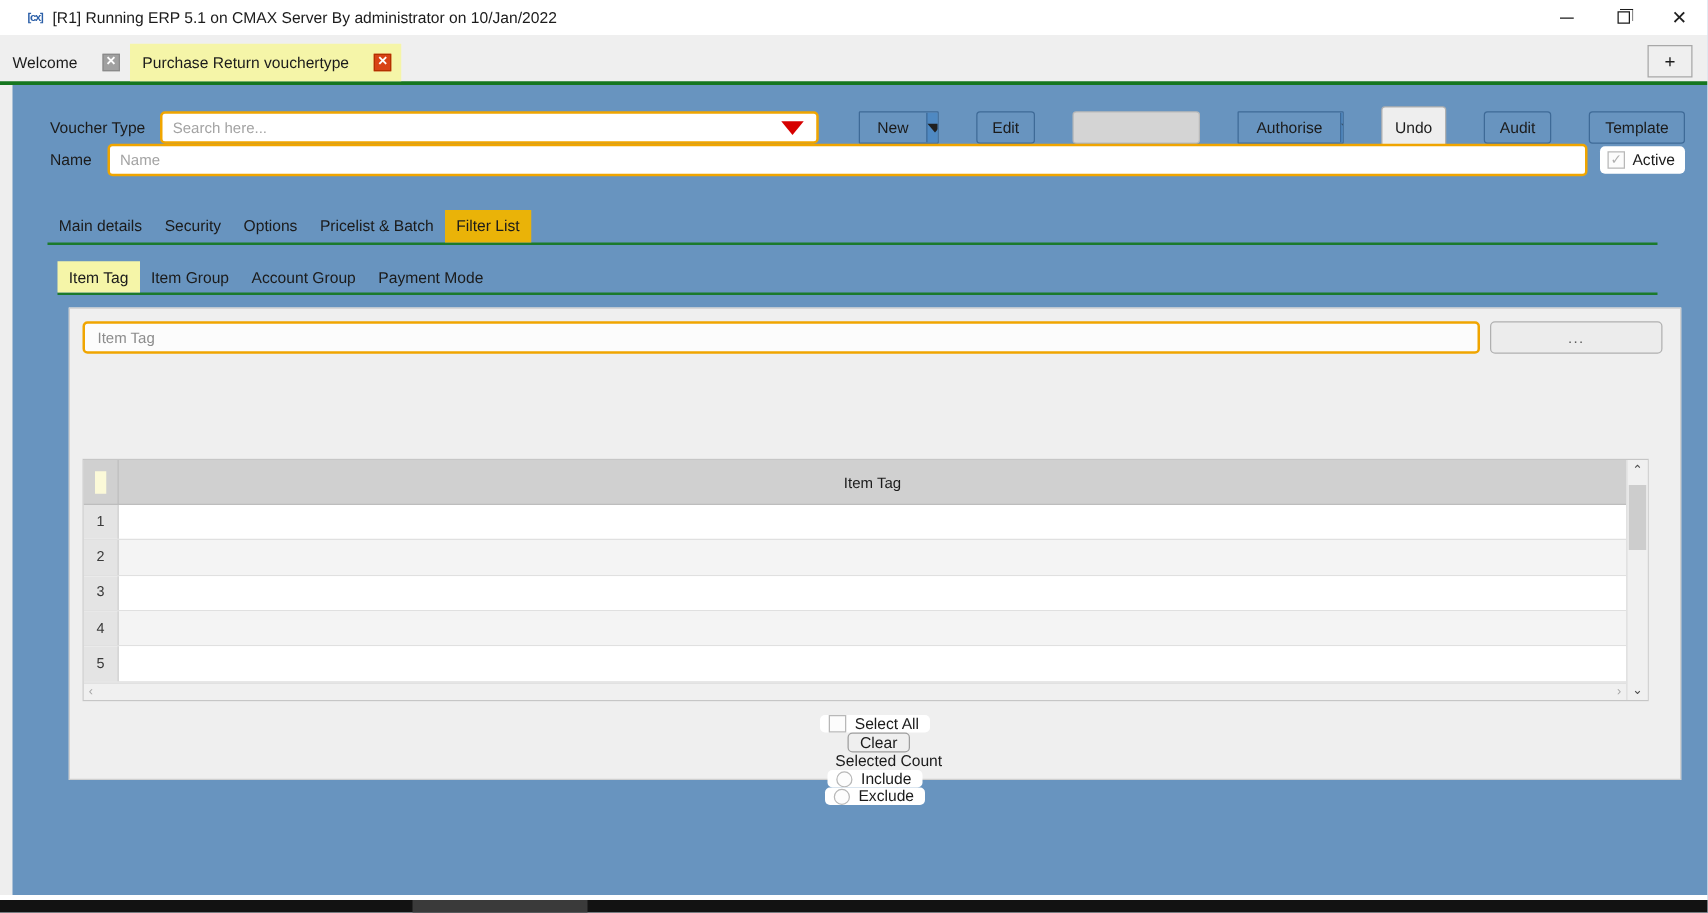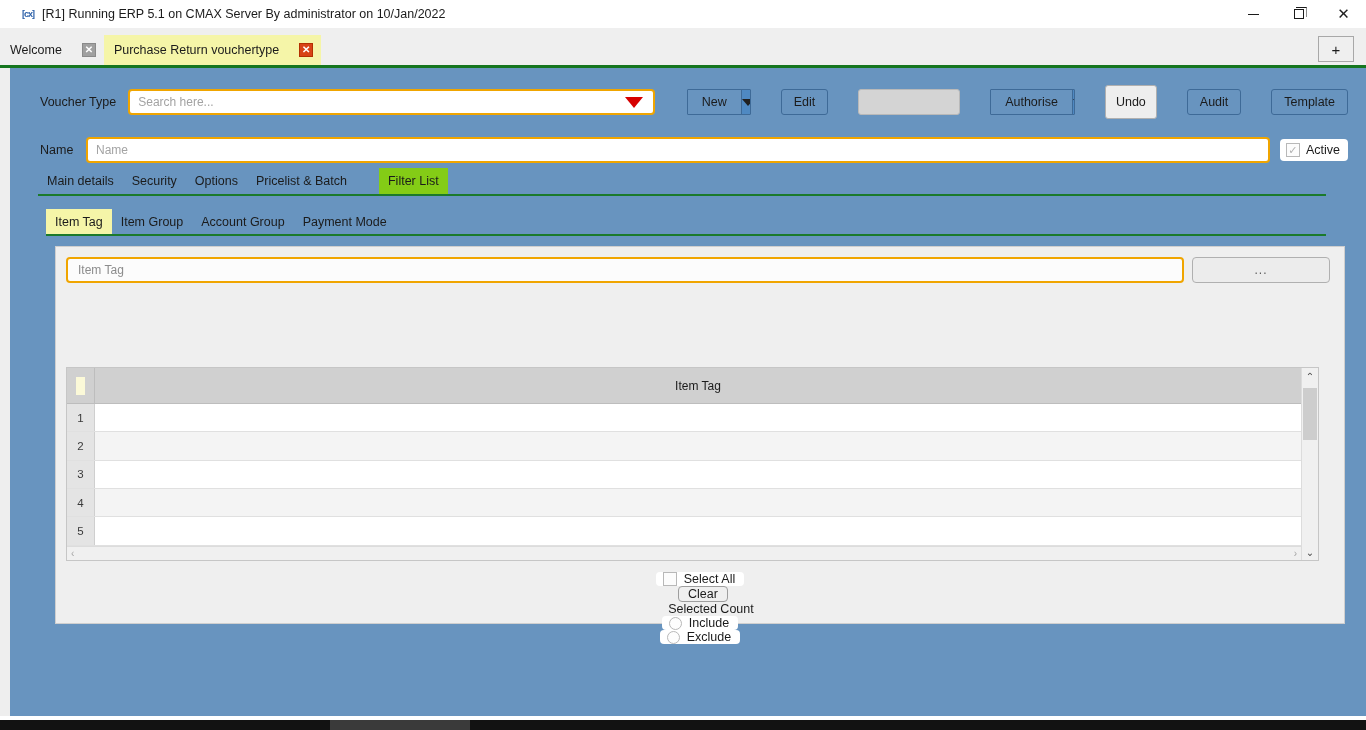--- a/index.html
+++ b/index.html
@@ -149,21 +149,21 @@
   .btn-light {
     height: 26px; border: 1px solid #b0b0b0; border-radius: 3px;
     background: #eeeeee; color: #1b1b1b; font-size: 12.5px;
     display: flex; align-items: center; justify-content: center;
     padding: 16px 10px; white-space: nowrap;
   }
 
   
   .row-name {
     display: flex; align-items: center;
-    position: absolute; left: 30px; top: 68px; right: 18px; height: 28px;
+    position: absolute; left: 30px; top: 46px; right: 18px; height: 28px;
   }
   .lbl-name { width: 46px; }
   .name-input {
     flex: 1; height: 26px; background: #fff;
     border: 2px solid #f0a500; border-radius: 4px;
     display: flex; align-items: center; padding-left: 8px;
     font-size: 12px; color: #a3a3a3;
     margin-right: 10px;
   }
   .active-chip {
@@ -182,21 +182,21 @@
   .tabs-primary {
     position: absolute; left: 28px; top: 98px; right: 40px; height: 30px;
     display: flex; align-items: flex-end;
     border-bottom: 2px solid #1b7a2b;
   }
   .ptab {
     height: 26px; padding: 0 9px;
     display: flex; align-items: center;
     font-size: 12.5px; color: #1b1b1b; white-space: nowrap;
   }
-  .ptab.active { background: #84cc16; margin-left: 23px; }
+  .ptab.active { background: #eab308; }
 
   
   .tabs-sub {
     position: absolute; left: 36px; top: 140px; right: 40px; height: 28px;
     display: flex; align-items: flex-end;
     border-bottom: 2px solid #1b7a2b;
   }
   .stab {
     height: 25px; padding: 0 9px;
     display: flex; align-items: center;

